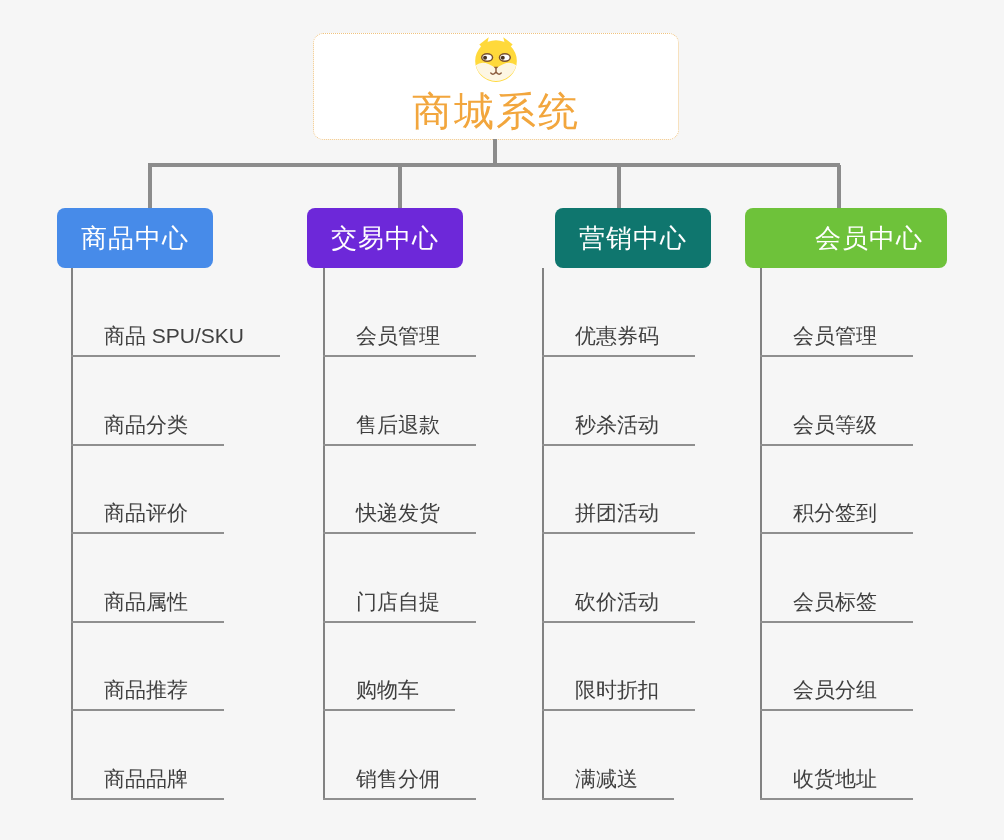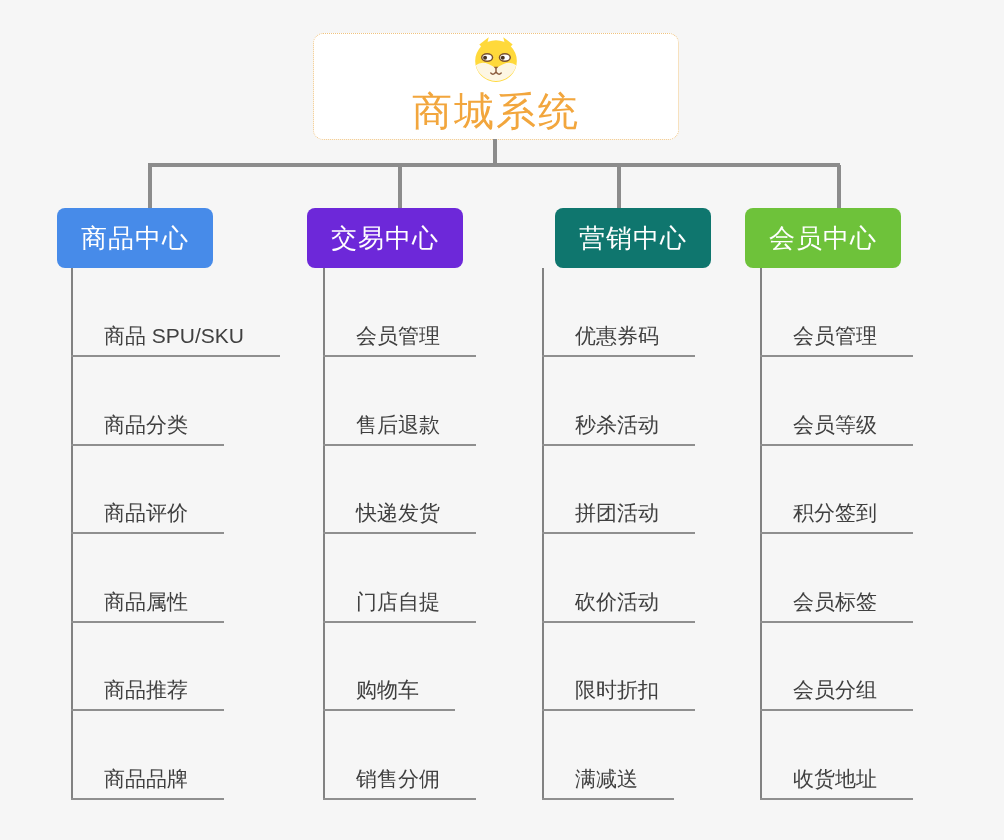--- a/index.html
+++ b/index.html
@@ -72,21 +72,21 @@
   <div class="line root-stem"></div>
   <div class="line trunk"></div>
   <div class="line stem s0"></div>
   <div class="line stem s1"></div>
   <div class="line stem s2"></div>
   <div class="line stem s3"></div>
 
   <div class="branch-header h0" style="background-color: rgb(71, 139, 233);">商品中心</div>
   <div class="branch-header h1" style="background-color: #6d28d9;">交易中心</div>
   <div class="branch-header h2" style="background-color: #0f766e; margin-left: 29px;">营销中心</div>
-  <div class="branch-header h3" style="background-color: rgb(110, 194, 58);">会员中心</div>
+  <div class="branch-header h3" style="background-color: rgb(110, 194, 58); padding-left: 46px;">会员中心</div>
 
   <div class="col c0">
     <div class="vline"></div>
     <div class="leaf r0">商品 SPU/SKU</div>
     <div class="leaf r1">商品分类</div>
     <div class="leaf r2">商品评价</div>
     <div class="leaf r3">商品属性</div>
     <div class="leaf r4">商品推荐</div>
     <div class="leaf r5">商品品牌</div>
   </div>

